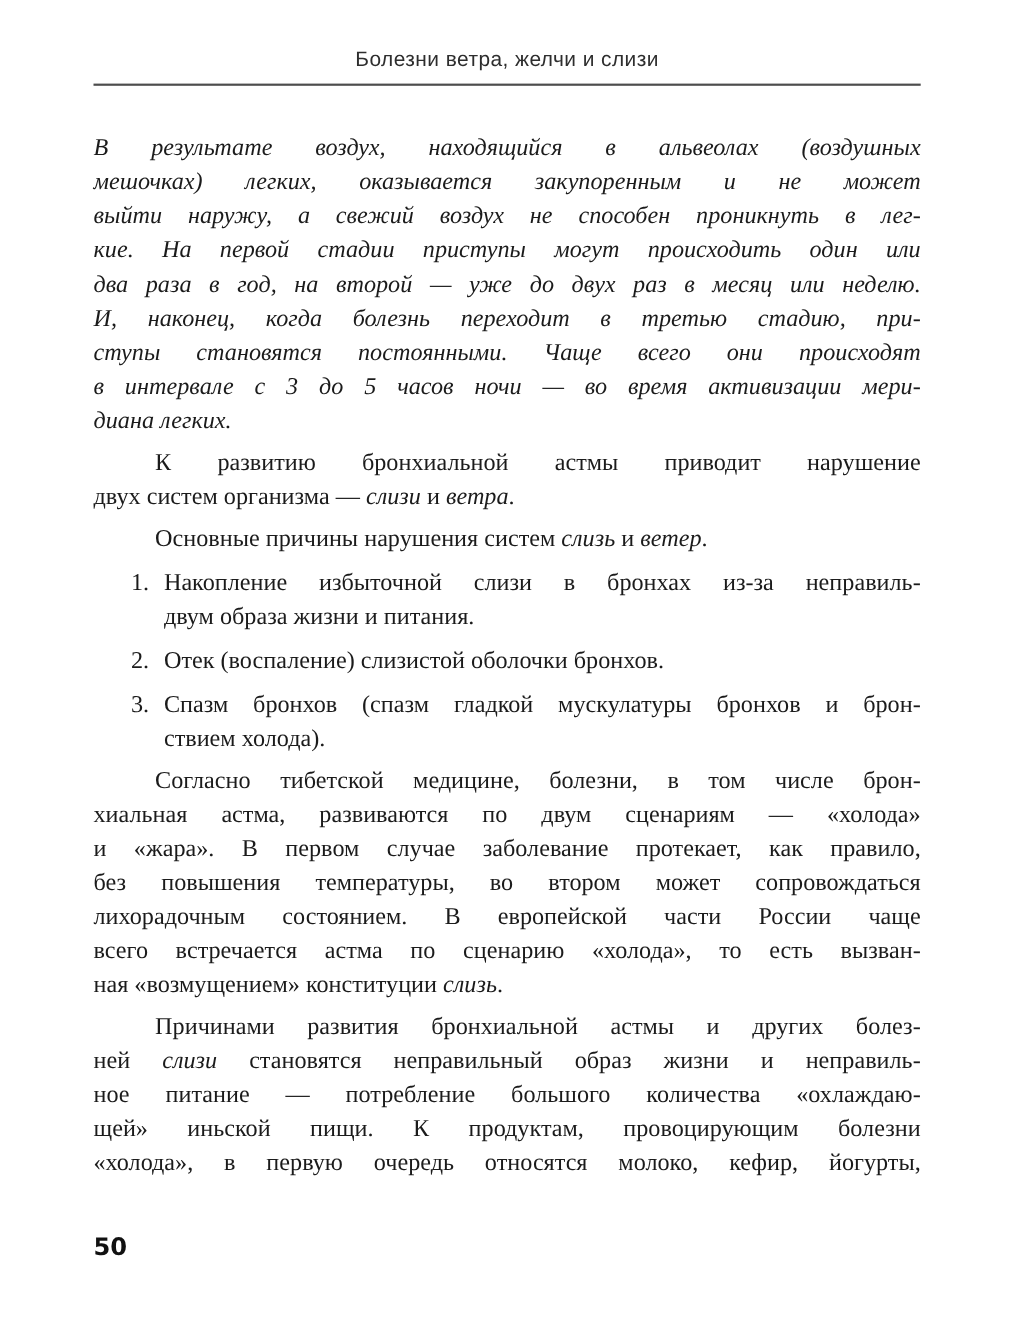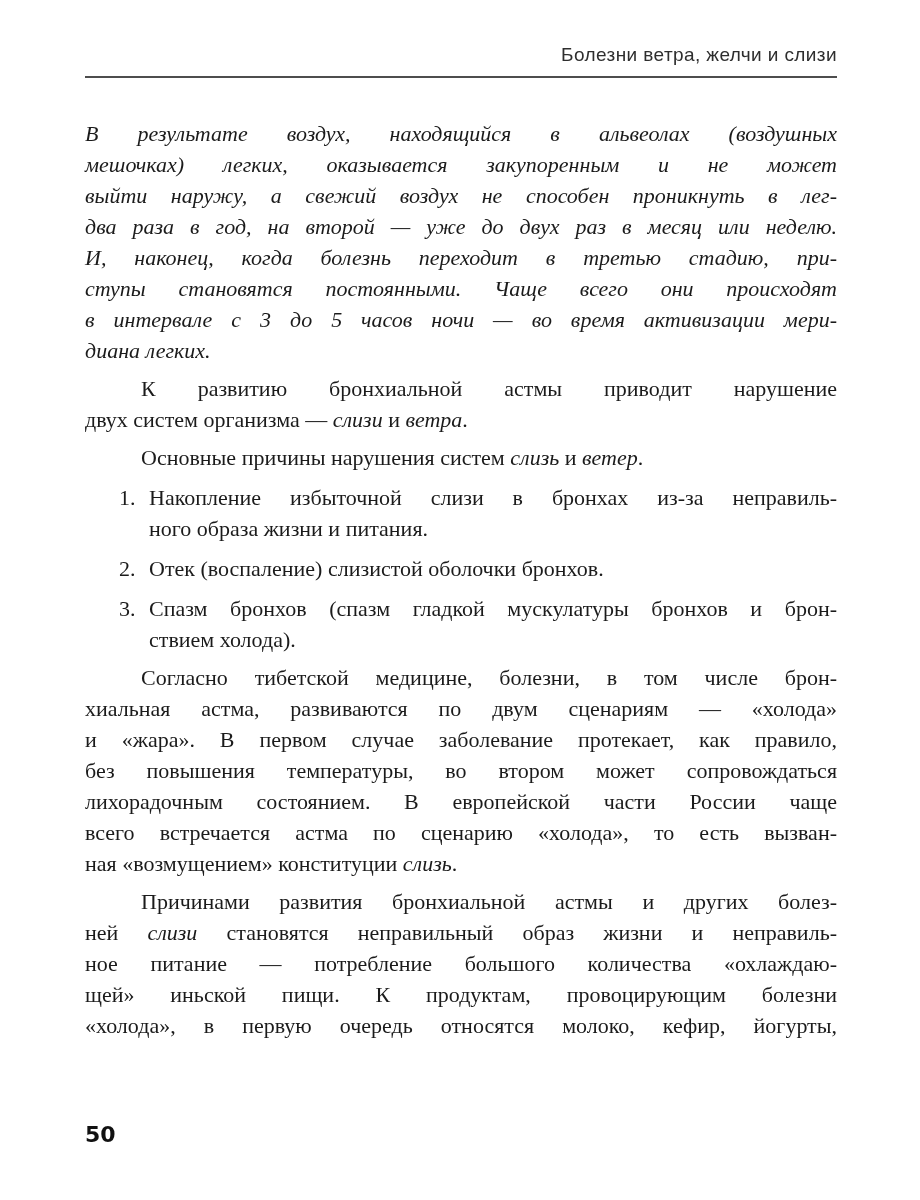--- a/index.html
+++ b/index.html
@@ -11,21 +11,21 @@
   }
   .page {
     position: relative;
     width: 920px; height: 1200px;
     background: #ffffff;
     overflow: hidden;
   }
   .running-header {
     position: absolute;
     top: 44px; left: 85px; width: 752px;
-    text-align: right;
+    text-align: center;
     font-family: "Liberation Sans", sans-serif;
     font-size: 19px;
     letter-spacing: 0.4px;
     color: #2e2e2e;
   }
   .header-rule {
     position: absolute;
     top: 76px; left: 85px; width: 752px; height: 2px;
     background: #4d4d4d;
   }
@@ -58,38 +58,39 @@
 <body>
 
 <div class="page">
   <div class="running-header">Болезни ветра, желчи и слизи</div>
   <div class="header-rule"></div>
   <div class="page-body">
       <div class="paragraph italic">
         <div class="line">В результате воздух, находящийся в альвеолах (воздушных</div>
         <div class="line">мешочках) легких, оказывается закупоренным и не может</div>
         <div class="line">выйти наружу, а свежий воздух не способен проникнуть в лег-</div>
+        <div class="line">кие. На первой стадии приступы могут происходить один или</div>
         <div class="line">два раза в год, на второй — уже до двух раз в месяц или неделю.</div>
         <div class="line">И, наконец, когда болезнь переходит в третью стадию, при-</div>
         <div class="line">ступы становятся постоянными. Чаще всего они происходят</div>
         <div class="line">в интервале с 3 до 5 часов ночи — во время активизации мери-</div>
         <div class="line line-last">диана легких.</div>
       </div>
       <div class="paragraph indented">
         <div class="line line-indent">К развитию бронхиальной астмы приводит нарушение</div>
         <div class="line line-last">двух систем организма — <i>слизи</i> и <i>ветра</i>.</div>
       </div>
       <div class="paragraph indented">
         <div class="line line-last line-indent">Основные причины нарушения систем <i>слизь</i> и <i>ветер</i>.</div>
       </div>
       <div class="list-item">
         <div class="li-num">1.</div>
         <div class="li-text">
           <div class="line">Накопление избыточной слизи в бронхах из-за неправиль-</div>
-          <div class="line line-last">ного образа жизни и питания.</div>
+          <div class="line line-last">двум образа жизни и питания.</div>
         </div>
       </div>
       <div class="list-item">
         <div class="li-num">2.</div>
         <div class="li-text">
           <div class="line line-last">Отек (воспаление) слизистой оболочки бронхов.</div>
         </div>
       </div>
       <div class="list-item">
         <div class="li-num">3.</div>

